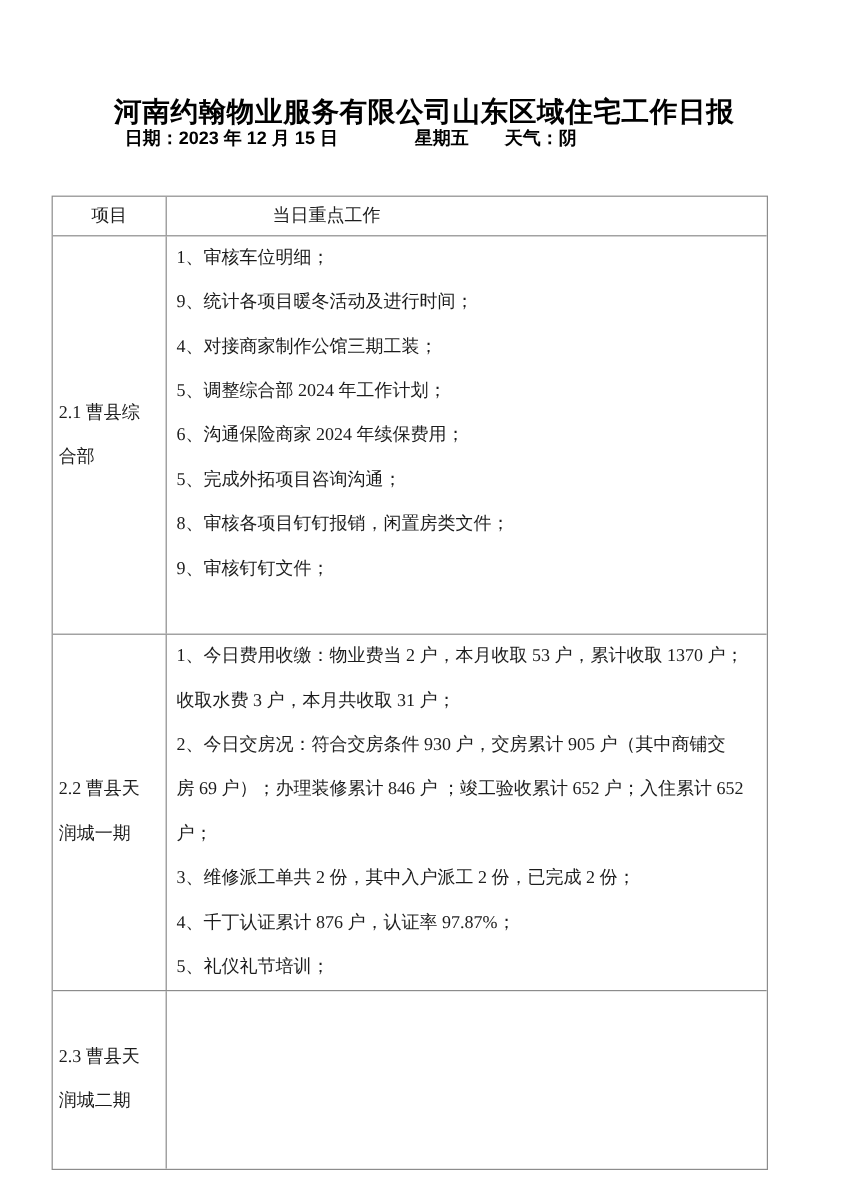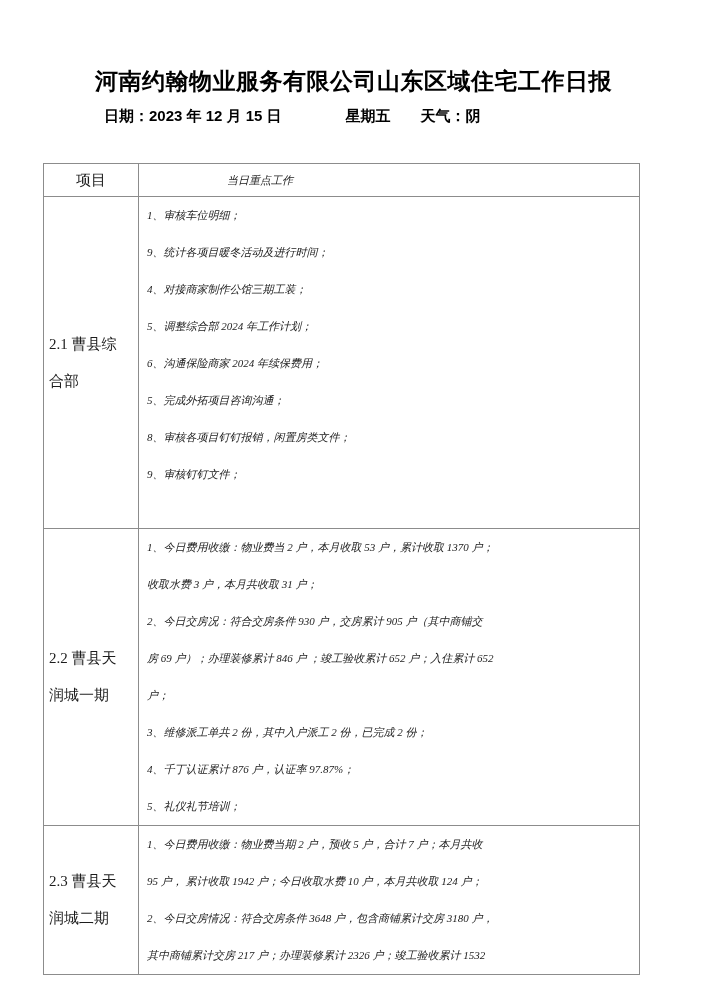--- a/index.html
+++ b/index.html
@@ -7,21 +7,21 @@
     width: 707px; height: 999px;
     background: #ffffff;
     position: relative;
     overflow: hidden;
     font-family: "Liberation Serif", serif;
     color: #1c1c1c;
   }
   .doc-title {
     position: absolute;
     left: 0; right: 0; top: 64px;
-    margin: 0;
+    margin: 12px;
     text-align: center;
     font-family: "Liberation Sans", sans-serif;
     font-weight: bold;
     font-size: 23px;
     line-height: 34px;
     color: #000000;
     letter-spacing: 0.5px;
     white-space: nowrap;
   }
   .date-line {
@@ -61,23 +61,22 @@
     flex-direction: column;
     justify-content: center;
     padding: 0 3px 0 5px;
     font-size: 15px;
     line-height: 37px;
   }
   .cell-work {
     flex: 1;
     padding-left: 8px;
     padding-right: 2px;
-    font-size: 11px;
+    font-size: 15px;
     line-height: 37px;
-    font-style: italic;
   }
   .head .cell-label {
     justify-content: center;
     align-items: center;
     line-height: 32px;
     padding: 0;
   }
   .head .cell-work {
     line-height: 32px;
     padding-left: 88px;
@@ -140,22 +139,15 @@
         <div class="line">5、礼仪礼节培训；</div>
       </div>
   </div>
 
   <div class="tr r2">
     <div class="cell cell-label">
 
     <div class="lbl-line">2.3 曹县天</div>
         <div class="lbl-line">润城二期</div>
       </div>
-    <div class="cell cell-work">
-
-    <div class="line">1、今日费用收缴：物业费当期 2 户，预收 5 户，合计 7 户；本月共收</div>
-        <div class="line">95 户，  累计收取 1942 户；今日收取水费 10 户，本月共收取 124 户；</div>
-        <div class="line">2、今日交房情况：符合交房条件 3648 户，包含商铺累计交房 3180 户，</div>
-        <div class="line">其中商铺累计交房 217 户；办理装修累计 2326 户；竣工验收累计 1532</div>
-      </div>
   </div>
 
 </div>
 
 </body></html>

